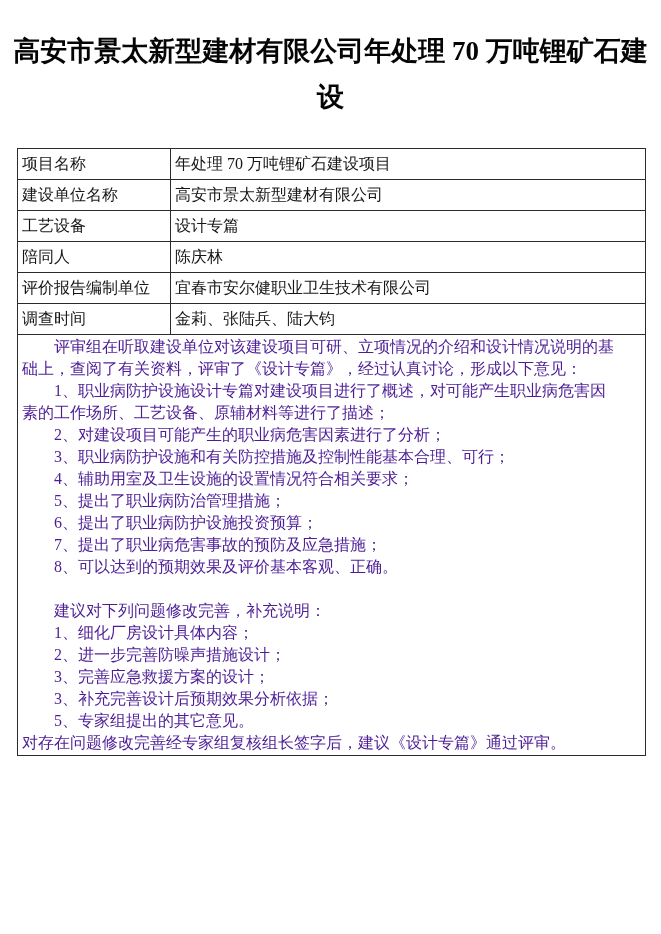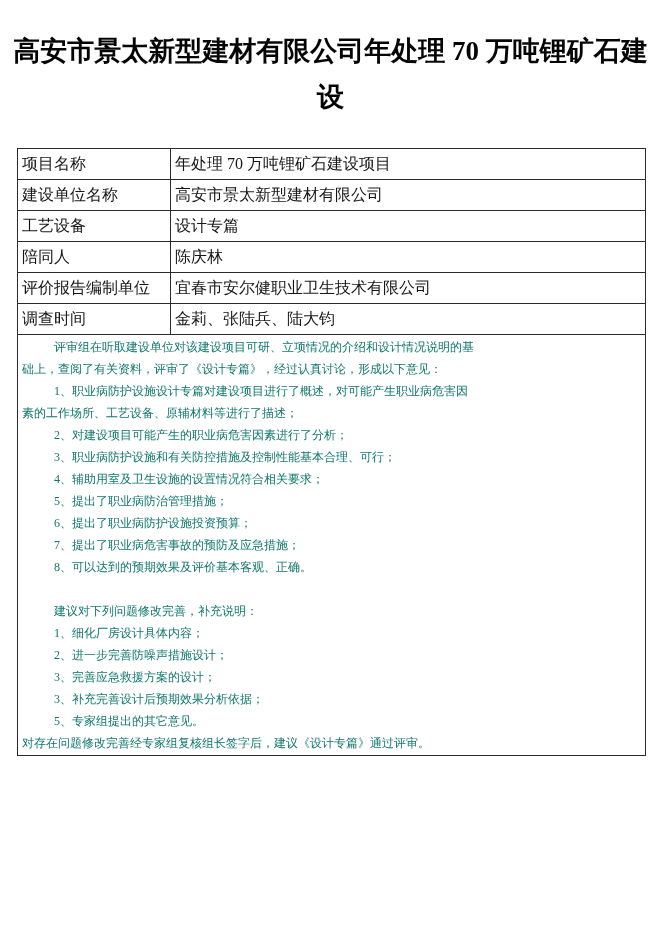--- a/index.html
+++ b/index.html
@@ -42,24 +42,24 @@
   }
   tr.r-single td { height: 28px; }
   tr.r-tall td { height: 46px; }
   td.opinion-cell {
     text-align: left;
     vertical-align: top;
     padding: 3px 6px 2px 4px;
     height: 412px;
   }
   .op-line {
-    font-size: 12px;
+    font-size: 16px;
     line-height: 22px;
     white-space: nowrap;
-    color: #0f766e;
+    color: #4c1d95;
   }
   .op-line.indent { padding-left: 32px; }
   .op-line.blank { height: 22px; }
 </style>
 </head>
 <body>
 
 <div class="page">
 
   <div class="doc-title">

